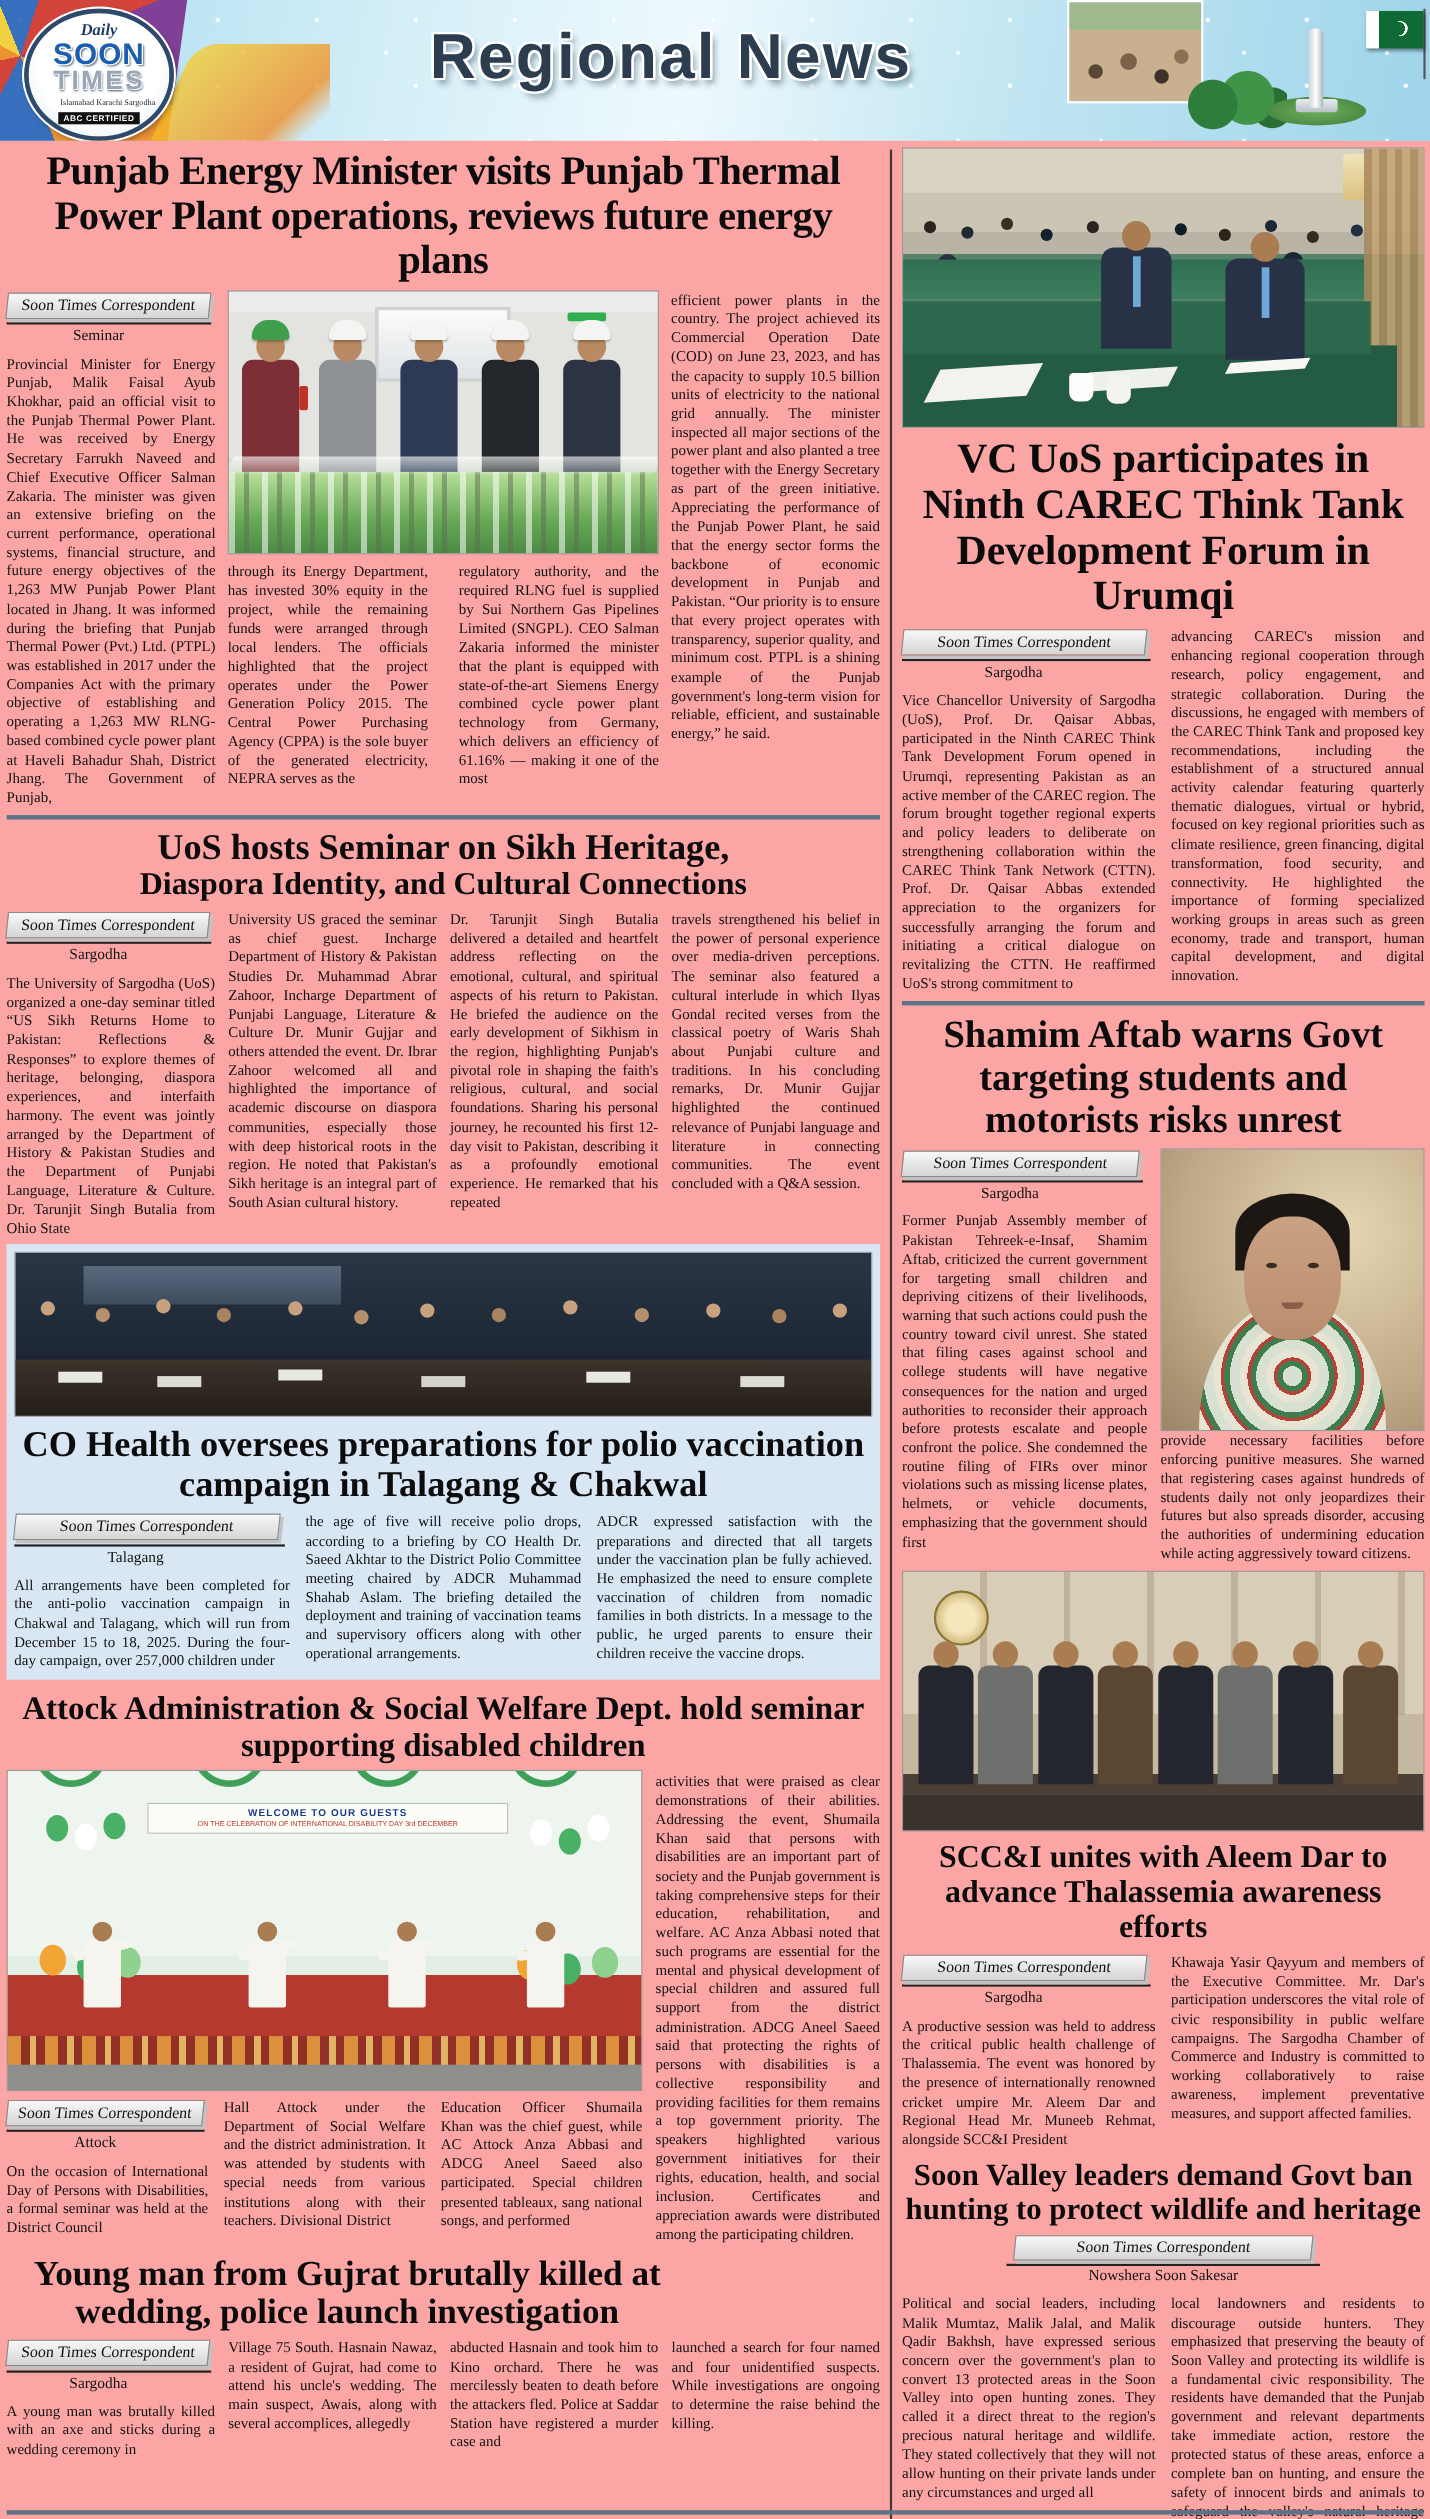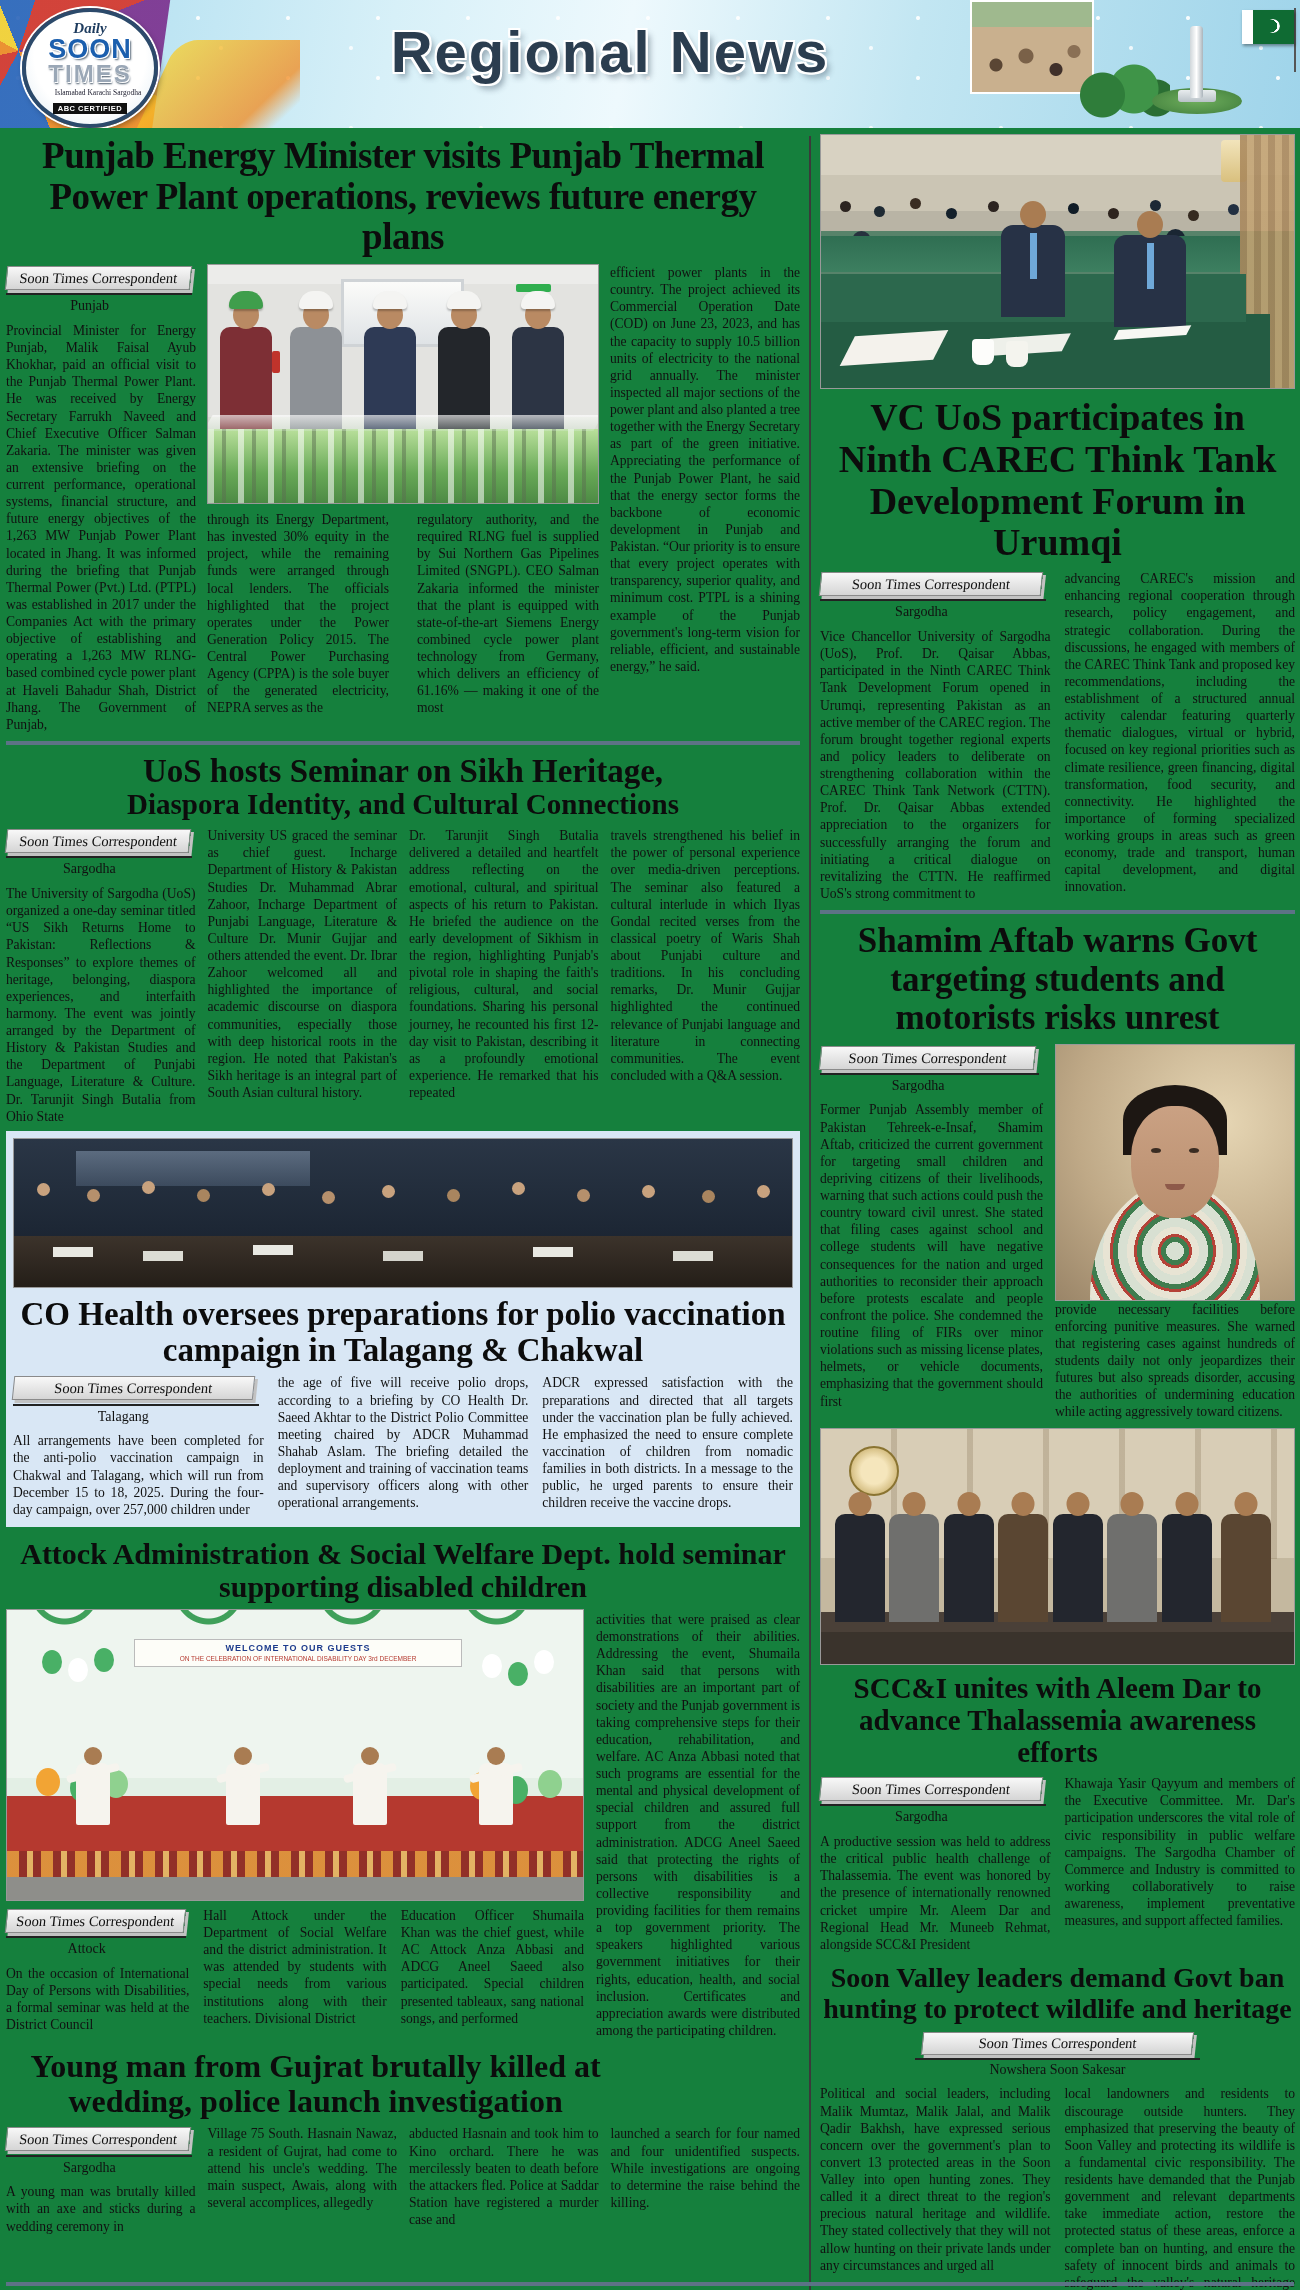--- a/index.html
+++ b/index.html
@@ -1,16 +1,16 @@
 <!DOCTYPE html>
 <html><head>
 <meta charset="utf-8">
 <style>
   html,body{margin:0;padding:0;background:#777;}
-  .page{position:relative;width:1300px;height:2290px;background:#15803d;margin:0 auto;
+  .page{position:relative;width:1300px;height:2290px;background:#fca5a5;margin:0 auto;
         font-family:"Liberation Serif",serif;color:#111;overflow:hidden;}
   
   .masthead{position:relative;height:128px;overflow:hidden;
     background:
       radial-gradient(circle at 20% 30%, rgba(255,255,255,.9) 1.5px, transparent 2.5px),
       radial-gradient(circle at 70% 60%, rgba(255,255,255,.8) 1.5px, transparent 2.5px),
       linear-gradient(100deg,#aadcef 0%,#d7f0f8 30%,#eef9fd 48%,#c2e6f2 70%,#9fd4ea 100%);
     background-size:90px 60px,130px 80px,100% 100%;}
   .mast-burst{position:absolute;left:0;top:0;width:300px;height:128px;overflow:hidden;}
   .mast-burst i{position:absolute;display:block;}
@@ -242,21 +242,21 @@
 
     <div class="col-left">
 
       <article>
         <h2 class="h-energy">Punjab Energy Minister visits Punjab Thermal Power Plant operations, reviews future energy plans</h2>
         <div class="energy-body body-txt">
           <div>
             <div class="ctag">
               <div class="ctag-box">Soon Times Correspondent</div>
               <div class="ctag-line"></div>
-              <div class="ctag-city">Punjab</div>
+              <div class="ctag-city">Seminar</div>
             </div>
             <p>Provincial Minister for Energy Punjab, Malik Faisal Ayub Khokhar, paid an official visit to the Punjab Thermal Power Plant. He was received by Energy Secretary Farrukh Naveed and Chief Executive Officer Salman Zakaria. The minister was given an extensive briefing on the current performance, operational systems, financial structure, and future energy objectives of the 1,263 MW Punjab Power Plant located in Jhang. It was informed during the briefing that Punjab Thermal Power (Pvt.) Ltd. (PTPL) was established in 2017 under the Companies Act with the primary objective of establishing and operating a 1,263 MW RLNG-based combined cycle power plant at Haveli Bahadur Shah, District Jhang. The Government of Punjab,</p>
           </div>
           <div class="energy-mid">
             <div class="photo energy-photo">
               <div class="win"></div>
                 <div class="exit"></div>
                 <div class="ext"></div>
               <div class="fig green f1"></div>
               <div class="fig f2"></div>

